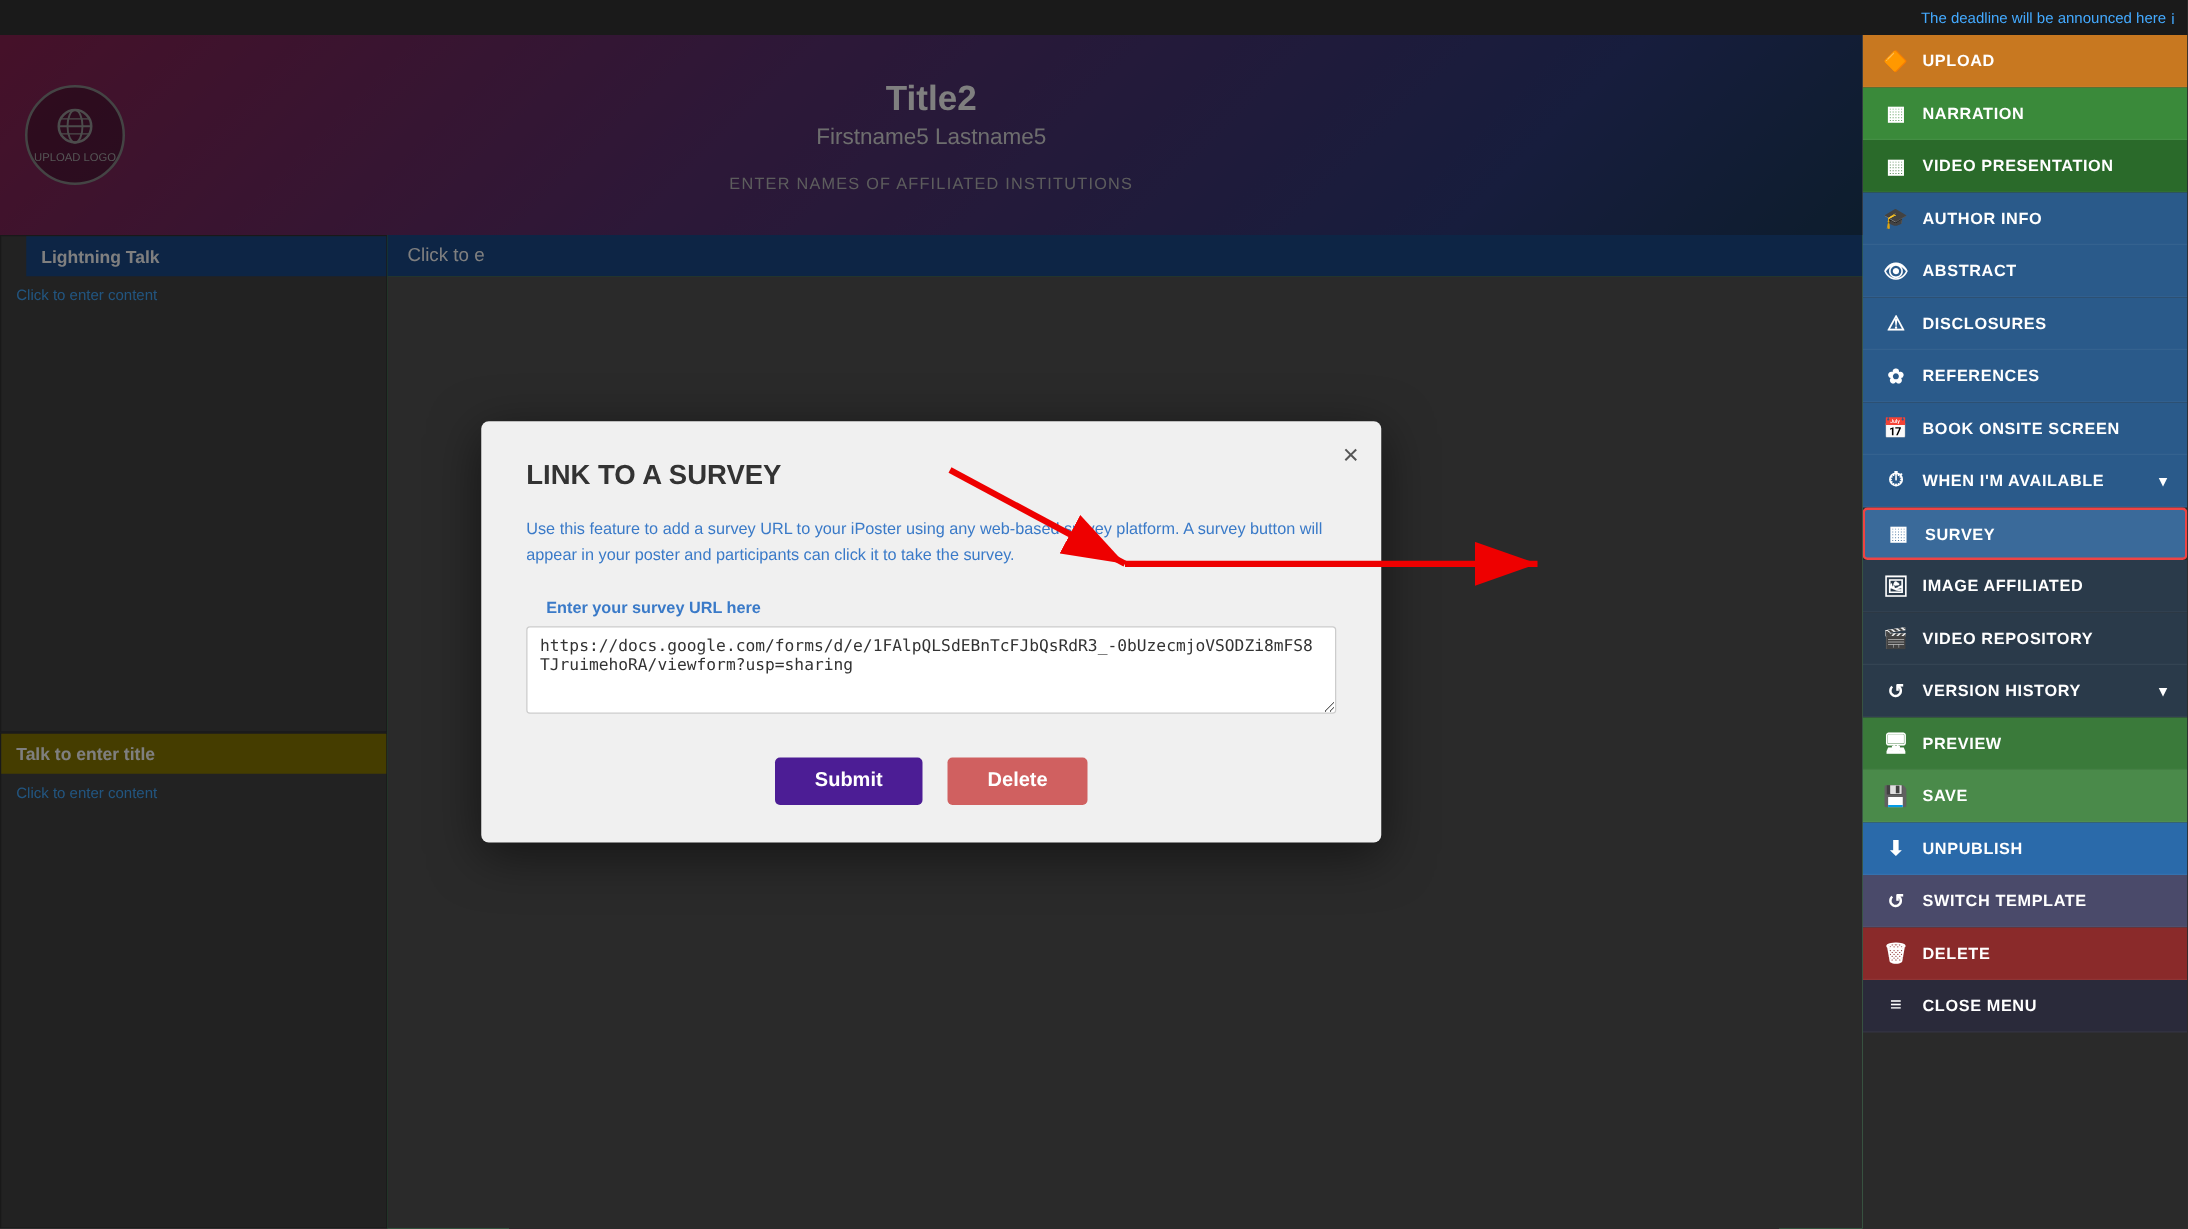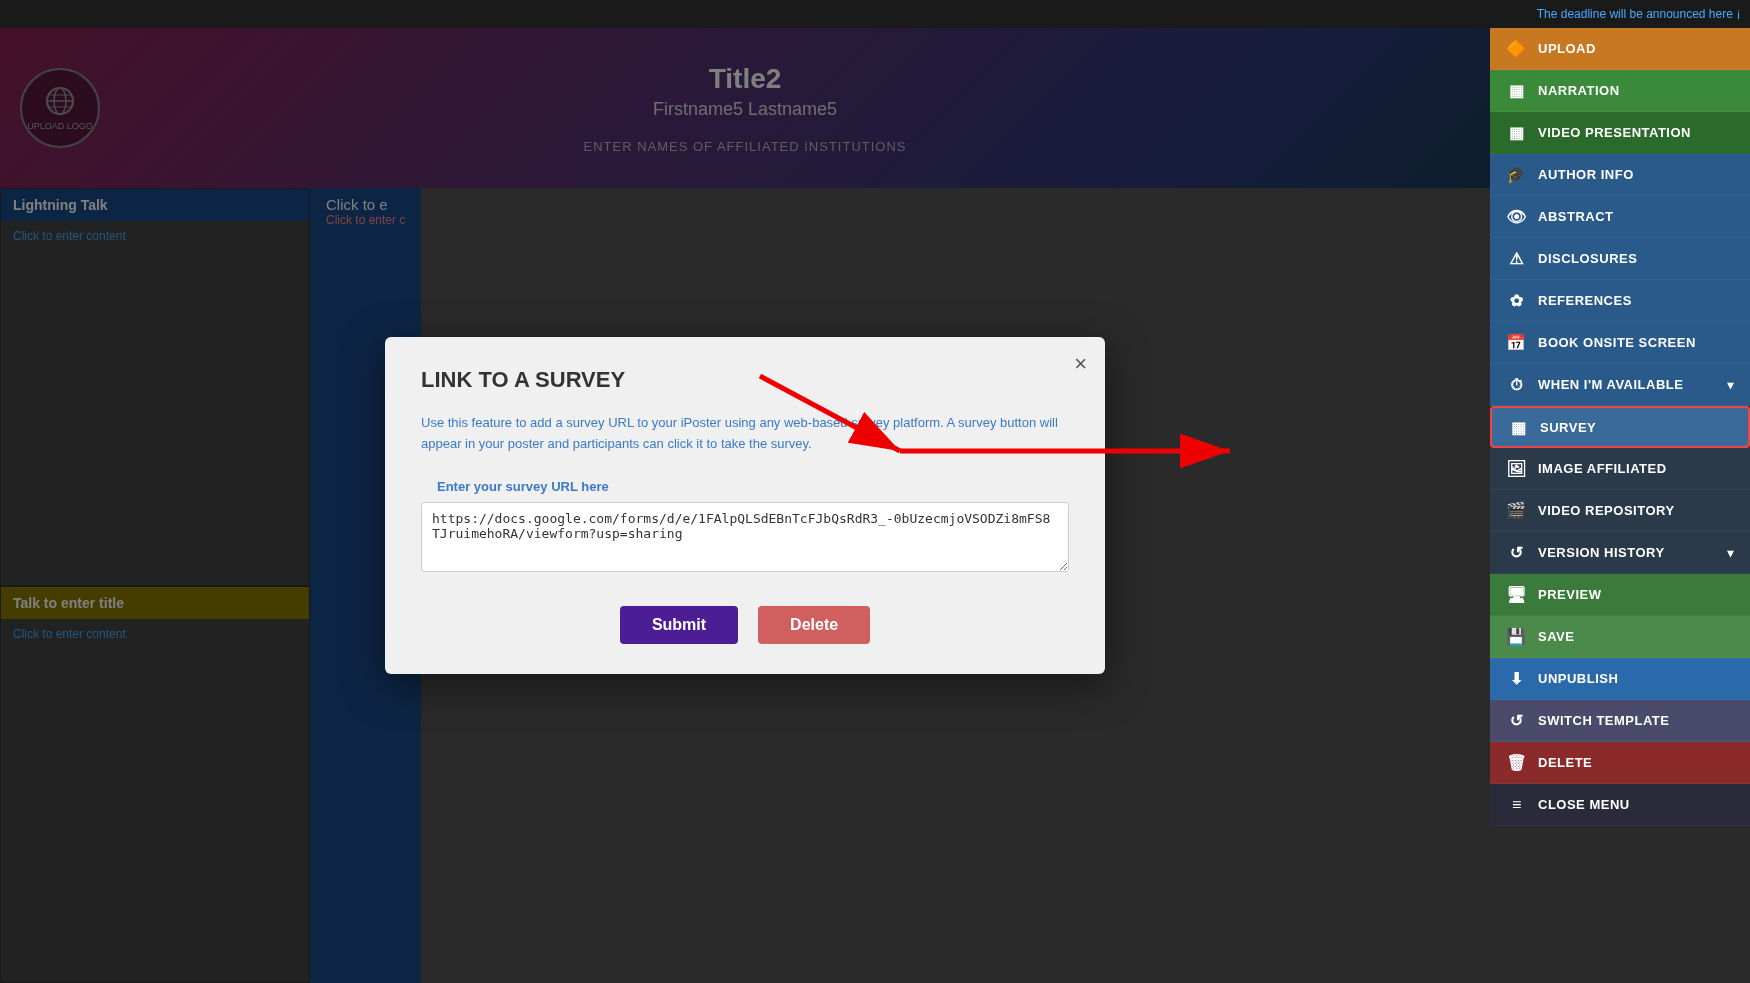--- a/index.html
+++ b/index.html
@@ -108,34 +108,34 @@
     .poster-section {
       border: 1px solid #333;
       flex: 1;
     }
     .poster-section-header {
       padding: 8px 12px;
       color: #fff;
       font-size: 14px;
       font-weight: bold;
     }
-    .lightning-header { background: #1a4a8a; }
+    .lightning-header { background: #1a4a8a; margin-left: 20px; }
     .gold-header { background: #8a7a00; }
 
     .poster-section-content {
       padding: 8px 12px;
       color: #4af;
       font-size: 12px;
       cursor: pointer;
     }
 
     .poster-right {
       background: #22c55e;
       display: flex;
-      flex-direction: row;
+      flex-direction: column;
     }
     .poster-right-top {
       background: #1a4a8a;
       padding: 8px 16px;
       color: #fff;
       font-size: 15px;
     }
     .poster-right-click { color: #f88; font-size: 12px; cursor: pointer; }
     .poster-right-bottom {
       flex: 1;
@@ -346,21 +346,20 @@
           <div class="poster-section-content">Click to enter content</div>
         </div>
         <div class="poster-section">
           <div class="poster-section-header gold-header">Talk to enter title</div>
           <div class="poster-section-content">Click to enter content</div>
         </div>
       </div>
       <div class="poster-right">
         <div class="poster-right-top">
           <div>Click to e</div>
-          <div class="poster-right-click">Click to enter c</div>
         </div>
         <div class="poster-right-bottom">
           <div class="upload-image-title">UPLOAD IMAGE</div>
           <div class="upload-image-info">
             <div>Minimum size: 960 x 360 pixels</div>
             <div>Maximum size: 1920 x 1080 pixels</div>
             <div>Max 25 images</div>
           </div>
         </div>
       </div>

